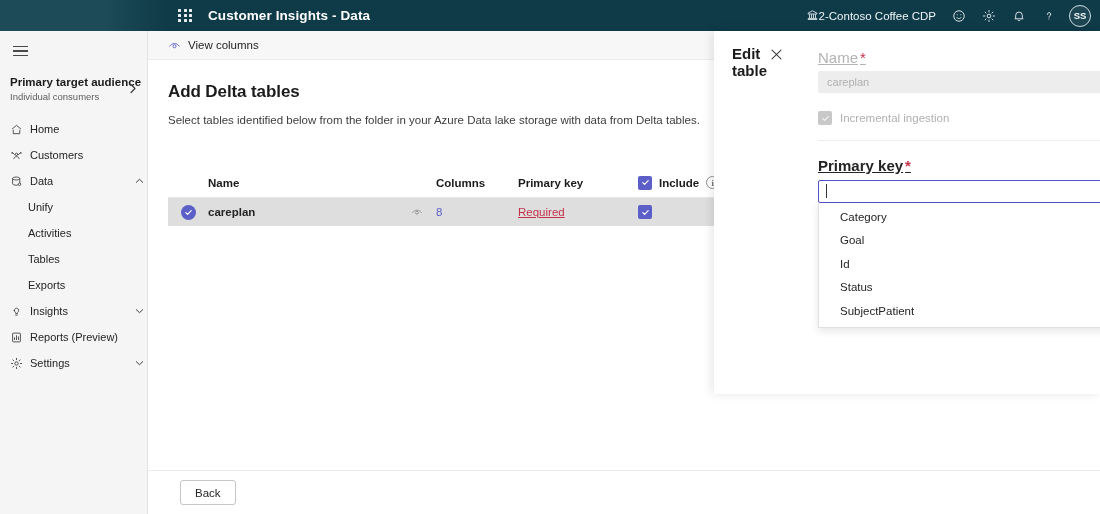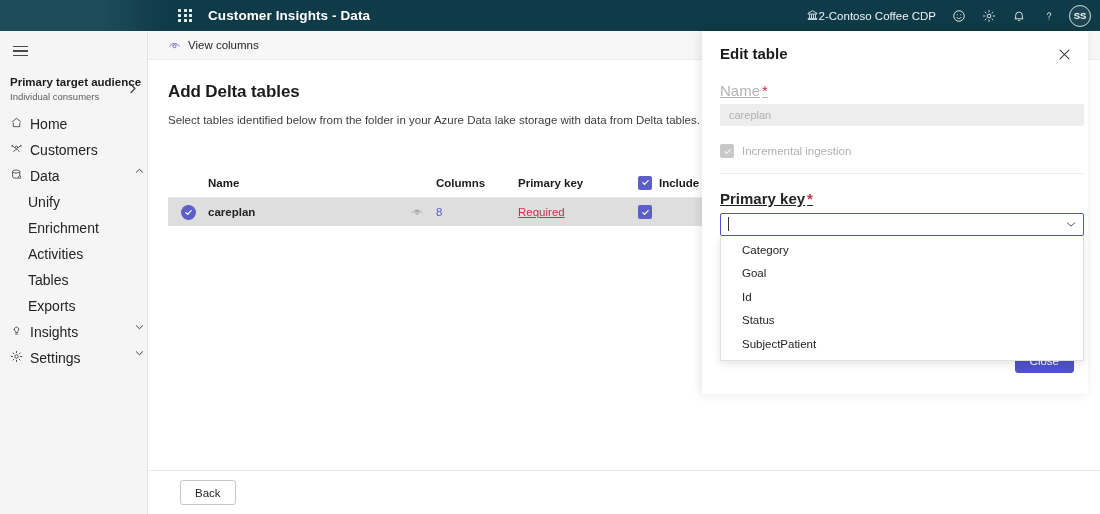--- a/index.html
+++ b/index.html
@@ -84,22 +84,22 @@
   .audience {
     padding: 8px 8px 9px 10px; display:flex; align-items:center; cursor: pointer;
   }
   .audience-text { flex:1; min-width: 0;}
   .audience-title { font-size: 11.5px; font-weight: 700; color: #1b1b1b; line-height: 14px; white-space: nowrap;}
   .audience-sub { font-size: 9.5px; color: #5e5e5e; line-height: 13px; margin-top:1px;}
   .audience-chev { color:#3c3c3c; font-size: 11px; padding-right: 2px;}
 
   .nav { margin-top: 4px; }
   .nav-item {
-    position: relative; display:flex; align-items:flex-start; height: 26px;
-    padding-left: 10px; cursor: pointer; font-size: 14px; color: #242424;
+    position: relative; display:flex; align-items:center; height: 26px;
+    padding-left: 10px; cursor: pointer; font-size: 11px; color: #242424;
   }
   .nav-item .ni-icon { width: 20px; display:flex; align-items:center; color:#3b3b3b; flex-shrink:0;}
   .nav-item .ni-label { flex:1; white-space: nowrap; }
   .nav-item .ni-chev { width: 16px; color:#3b3b3b; display:flex; align-items:center; justify-content:center;}
   .nav-item.sub { padding-left: 28px; }
   .nav-item.active {
     background: #ffffff; font-weight: 700;
   }
   .nav-item.active::before {
     content:''; position:absolute; left:0; top:3px; bottom:3px; width:2.5px; background:#5b5fc7; border-radius:2px;
@@ -161,23 +161,23 @@
   .btn {
     font-size: 11.5px; padding: 0 14px; height: 25px; border-radius: 3px;
     display:inline-flex; align-items:center; justify-content:center; cursor:pointer;
     font-family: inherit;
   }
   .btn-secondary { background:#ffffff; border:1px solid #c6c6c6; color:#242424; min-width: 52px;}
   .btn-primary { background:#4f52c9; border:1px solid #4f52c9; color:#ffffff; min-width: 52px;}
 
   
   .panel {
-    position:absolute; top:31px; right:12px; width:386px; height:363px;
+    position:absolute; top:31px; right:0; width:386px; height:363px;
     background:#ffffff; box-shadow: -2px 0 10px rgba(0,0,0,.10);
-    display:flex; flex-direction:column; z-index: 20;
+    display:flex; flex-direction:row; z-index: 20;
   }
   .panel-head {
     display:flex; align-items:flex-start; justify-content:space-between;
     padding: 14px 14px 0 18px;
   }
   .panel-title { font-size: 15px; font-weight:700; color:#1b1b1b;}
   .panel-close { color:#3c3c3c; cursor:pointer; line-height:0; padding:3px;}
   .panel-body { padding: 18px 12px 0 18px; position:relative; flex:1;}
   .fld-label { font-size: 15px; color:#b3b3b3; margin-bottom: 5px; text-decoration: underline;}
   .fld-label.on { color:#242424; font-weight:600;}
@@ -339,23 +339,20 @@
           <svg width="9" height="6" viewBox="0 0 10 7" fill="none" stroke="#3b3b3b" stroke-width="1.15" stroke-linecap="round" stroke-linejoin="round">
               <path d="M1.3 5 5 1.5 8.7 5"></path>
             </svg>
         </span>
       </div>
 
       <div class="nav-item sub">
         <span class="ni-label">Unify</span>
       </div>
       <div class="nav-item sub">
-        <span class="ni-label">Enrichment</span>
-      </div>
-      <div class="nav-item sub">
         <span class="ni-label">Activities</span>
       </div>
       <div class="nav-item sub">
         <span class="ni-label">Tables</span>
       </div>
       <div class="nav-item sub">
         <span class="ni-label">Exports</span>
       </div>
 
       <div class="nav-item">
@@ -366,20 +363,29 @@
             </svg>
         </span>
         <span class="ni-label">Insights</span>
         <span class="ni-chev">
           <svg width="9" height="6" viewBox="0 0 10 7" fill="none" stroke="#3b3b3b" stroke-width="1.15" stroke-linecap="round" stroke-linejoin="round">
               <path d="M1.3 2 5 5.5 8.7 2"></path>
             </svg>
         </span>
       </div>
 
+      <div class="nav-item">
+        <span class="ni-icon">
+          <svg width="13" height="13" viewBox="0 0 16 16" fill="none" stroke="#3b3b3b" stroke-width="1.05">
+              <rect x="3.2" y="2.6" width="9.6" height="10.8" rx="1"></rect>
+              <path d="M5.6 10.6V8.2M8 10.6V5.8M10.4 10.6V7.2" stroke-linecap="round"></path>
+            </svg>
+        </span>
+        <span class="ni-label">Reports (Preview)</span>
+      </div>
 
       <div class="nav-item">
         <span class="ni-icon">
           <svg width="13" height="13" viewBox="0 0 16 16" fill="none" stroke="#3b3b3b" stroke-width="1.05">
               <circle cx="8" cy="8" r="2.1"></circle>
               <path d="M8 1.7v1.6M8 12.7v1.6M14.3 8h-1.6M3.3 8H1.7M12.45 3.55l-1.13 1.13M4.68 11.32l-1.13 1.13M12.45 12.45l-1.13-1.13M4.68 4.68 3.55 3.55" stroke-linecap="round"></path>
             </svg>
         </span>
         <span class="ni-label">Settings</span>
         <span class="ni-chev">

